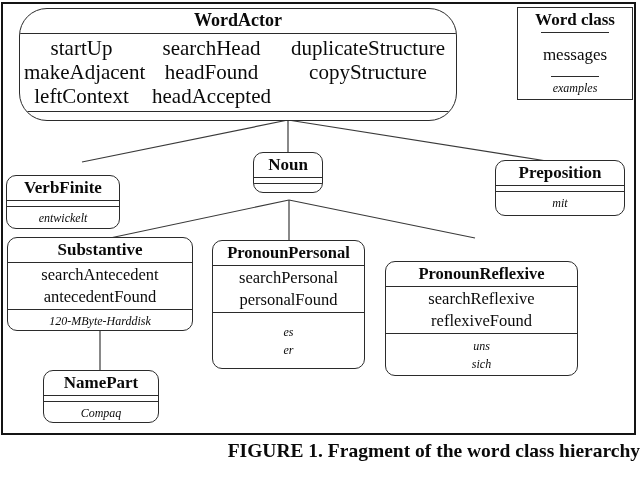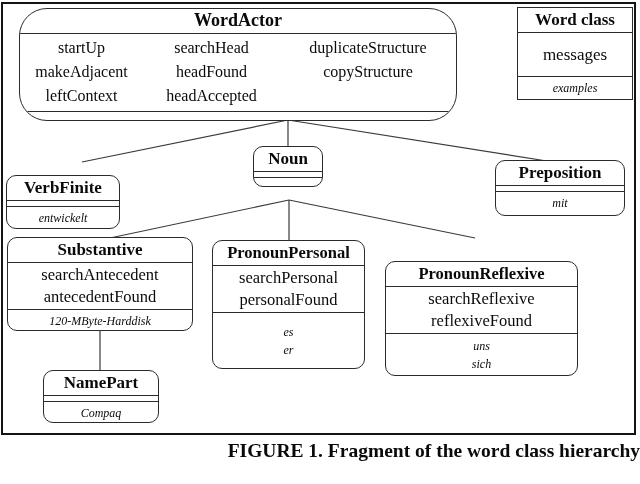--- a/index.html
+++ b/index.html
@@ -34,31 +34,31 @@
     font-size:12px; font-style:italic; text-align:center;
     line-height:19px; padding:2px 2px; display:flex; flex-direction:column; justify-content:center;
   }
   .exs.tall { line-height:18px; }
 
   
   #wordactor { left:19px; top:8px; width:438px; height:113px;border-radius:28px; }
   #wordactor .ttl { font-size:18px; }
   .wa-grid {
     display:grid; grid-template-columns:115px 145px 1fr;
-    font-size:16px; line-height:24px; text-align:center; padding:2px 4px 3px 4px;
+    font-size:21px; line-height:24px; text-align:center; padding:2px 4px 3px 4px;
   }
 
   
-  #legend { left:517px; top:7px; width:116px; height:93px; }
+  #legend { left:517px; top:7px; width:116px; height:93px;align-items:center; }
   #legend .msgs { flex:1 1 auto; display:flex; align-items:center; justify-content:center; font-size:17px; }
   #legend .exs { height:23px; flex:0 0 auto; }
 
   
   #verbfinite   { left:6px;   top:175px; width:114px; height:54px; }
-  #noun         { left:253px; top:146px; width:70px;  height:41px; }
+  #noun         { left:253px; top:152px; width:70px;  height:41px; }
   #preposition  { left:495px; top:160px; width:130px; height:56px; }
 
   
   #substantive       { left:7px;   top:237px; width:186px; height:94px; }
   #pronounpersonal   { left:212px; top:240px; width:153px; height:129px; }
   #pronounreflexive  { left:385px; top:237px; width:193px; height:115px;margin-top:24px; }
   #pronounpersonal .ttl, #pronounreflexive .ttl { font-size:16.5px; }
 
   
   #namepart { left:43px; top:370px; width:116px; height:53px; }

